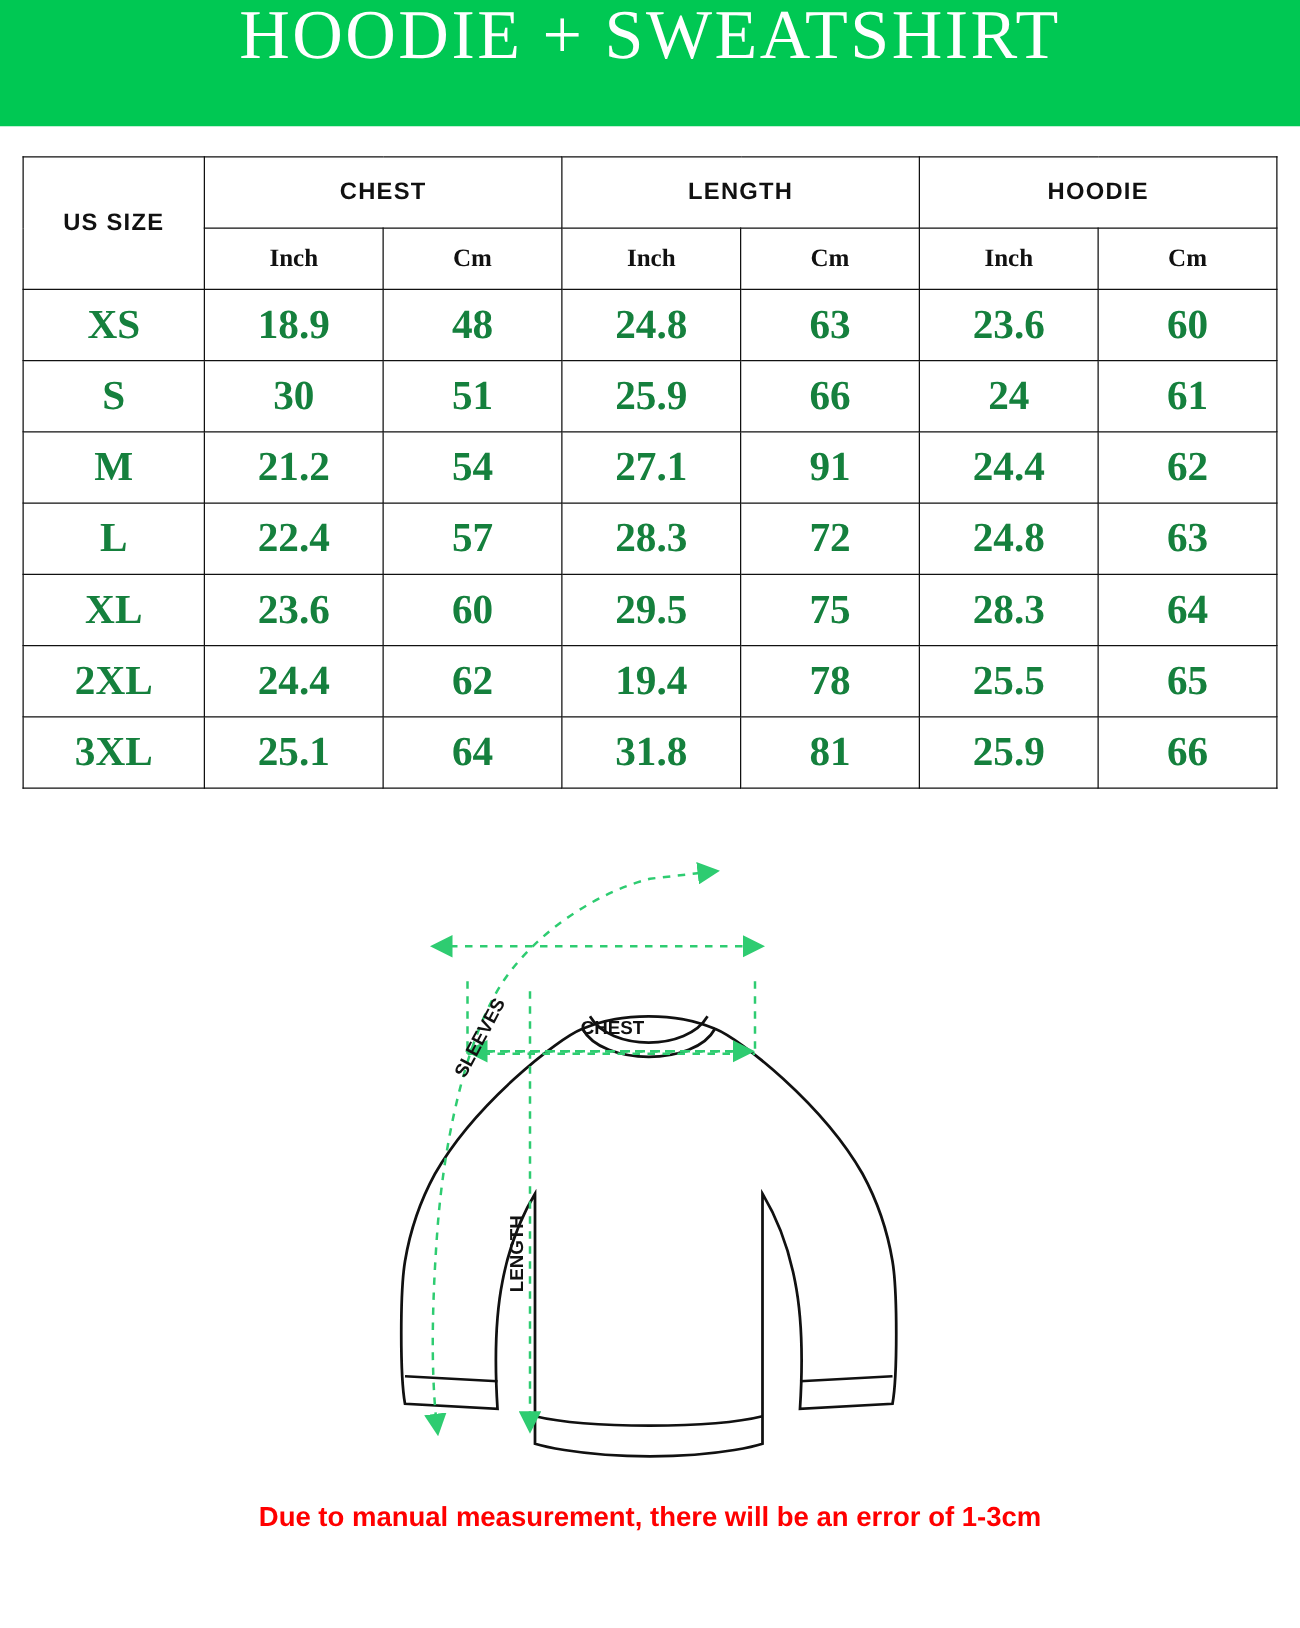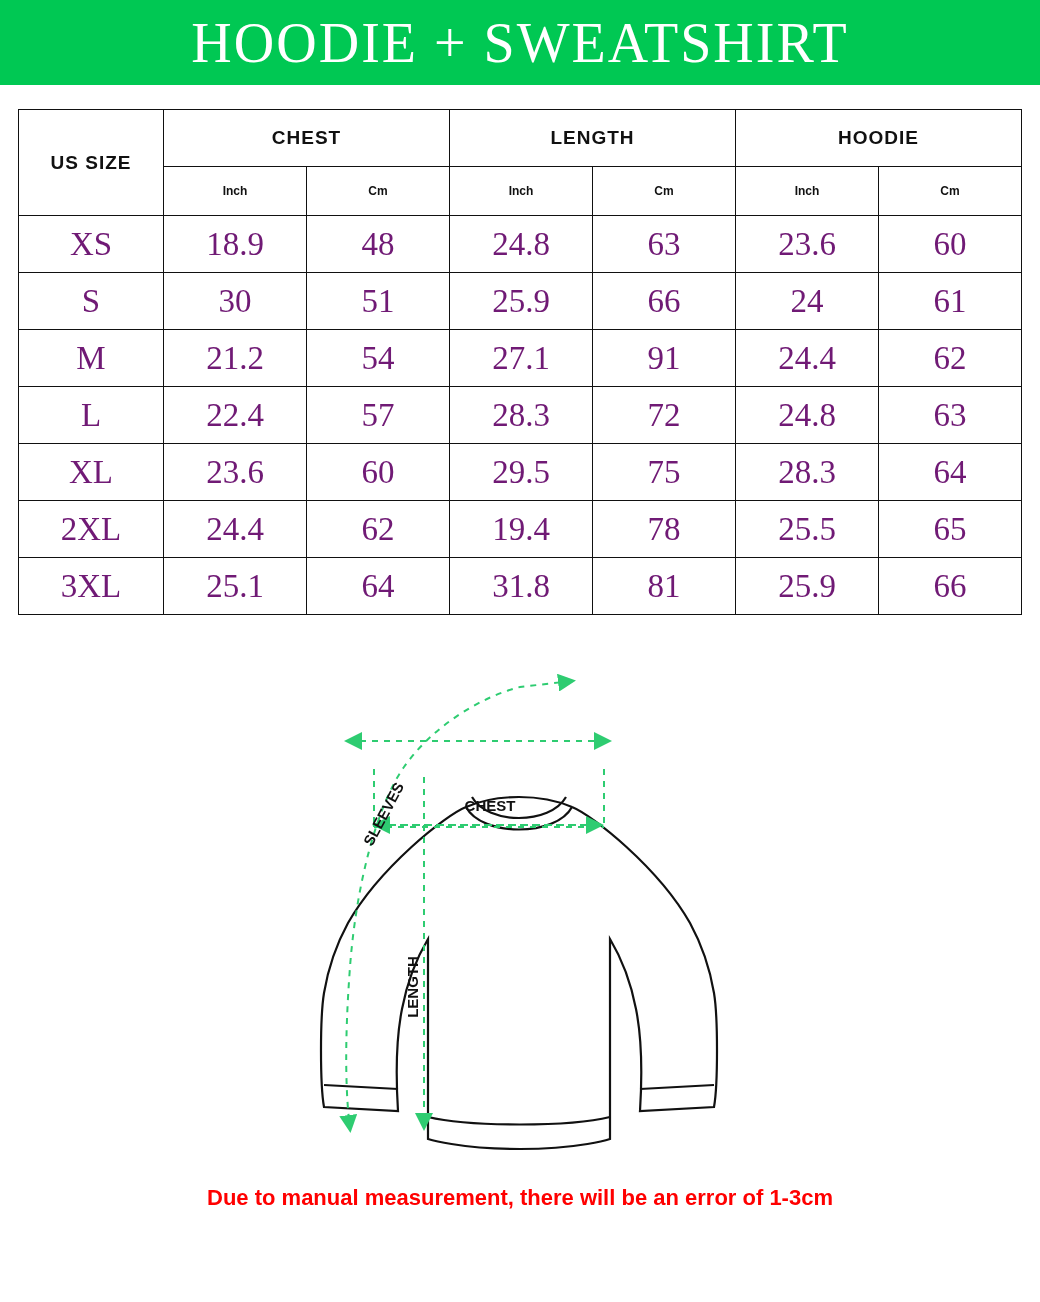--- a/index.html
+++ b/index.html
@@ -10,24 +10,23 @@
     width: 1040px;
     height: 1302px;
     background: #ffffff;
     font-family: "Liberation Sans", sans-serif;
     overflow: hidden;
   }
 
   
   .banner {
     width: 1040px;
-    height: 85px;
+    height: 101px;
     background: #00C853;
     display: flex;
-    align-items: center;
     justify-content: center;
   }
   .banner-title {
     color: #ffffff;
     font-family: "Liberation Serif", serif;
     font-size: 56px;
     letter-spacing: 2px;
     font-weight: 400;
     line-height: 1;
     white-space: nowrap;
@@ -57,31 +56,31 @@
   .hdr-main th {
     height: 56px;
     font-size: 19px;
     font-weight: bold;
     letter-spacing: 1px;
     font-family: "Liberation Sans", sans-serif;
     color: #111;
   }
   .hdr-unit th {
     height: 48px;
-    font-size: 12px;
+    font-size: 20px;
     font-weight: bold;
-    font-family: Liberation Sans, sans-serif;
+    font-family: Liberation Serif, serif;
     color: #111;
   }
   .body-row td {
     height: 56px;
     font-size: 33px;
     font-family: "Liberation Serif", serif;
-    color: #701a75;
-    font-weight: 400;
+    color: #15803d;
+    font-weight: 700;
   }
   .body-row td.size-cell {
     font-size: 33px;
   }
 
   
   .illus-wrap {
     position: relative;
     width: 1040px;
     height: 520px;

